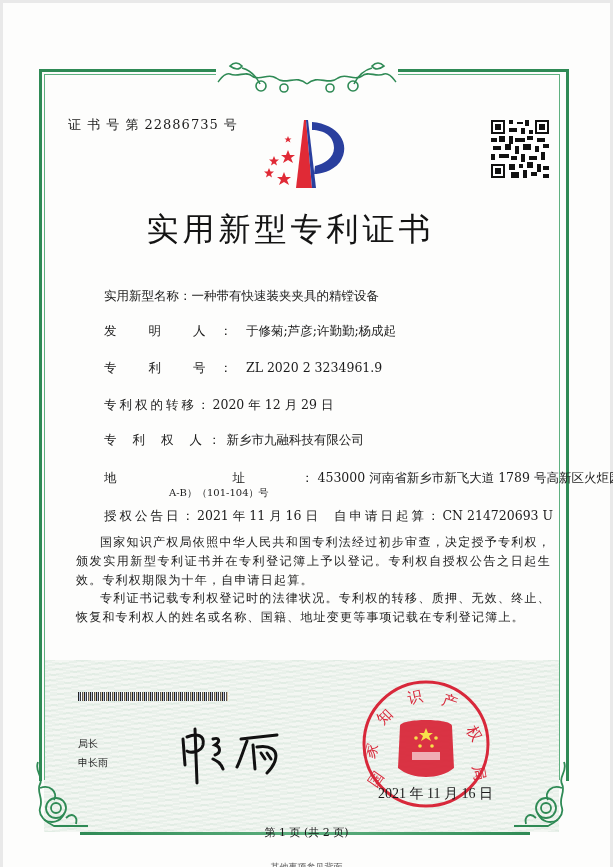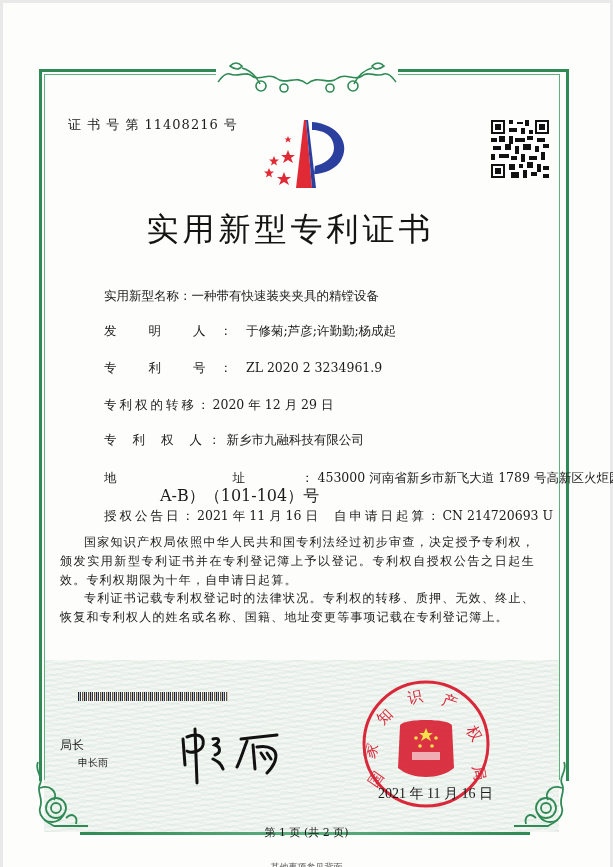--- a/index.html
+++ b/index.html
@@ -52,32 +52,32 @@
       font-family:"DejaVu Sans","Liberation Sans",sans-serif;
       font-size:32px; letter-spacing:4px; color:#141414; font-weight:normal;
     }
 
     .field { position:absolute; left:76px; font-size:12.5px; white-space:nowrap; }
     .field .lbl { display:inline-block;margin-left:28px; }
     .spaced { letter-spacing:14px; }
     .spaced2 { letter-spacing:6px; }
     .spaced3 { letter-spacing:3px; }
 
-    .addr-cont { position:absolute; left:160px; font-size:16px; }
+    .addr-cont { position:absolute; left:169px; font-size:10px; }
 
     .para {
-      position:absolute; left:60px; width:475px; font-size:12px; line-height:19px;
+      position:absolute; left:76px; width:475px; font-size:12px; line-height:19px;
       text-indent:24px; letter-spacing:1.2px; text-align:justify;
     }
 
     .barcode {
       position:absolute; left:78px; top:692px; width:150px; height:9px;
       background:repeating-linear-gradient(90deg,#222 0 1px,#b9c3d9 1px 2px,#333 2px 3px,#fff 3px 4px,#555 4px 5px,#d9c9a8 5px 6px);
     }
-    .director-title { position:absolute; left:60px; top:737px; font-size:12px;
+    .director-title { position:absolute; left:78px; top:737px; font-size:10px;
       font-family:"DejaVu Sans","Liberation Sans",sans-serif; }
     .director-name { position:absolute; left:78px; top:756px; font-size:10px;
       font-family:Liberation Mono, monospace; }
     .signature { position:absolute; left:175px; top:725px; width:135px; height:60px; }
 
     .seal { position:absolute; left:360px; top:678px; width:132px; height:132px; }
     .seal-date {
       position:absolute; left:378px; top:785px; font-size:14px; letter-spacing:0px;
       font-family:"Liberation Serif","DejaVu Serif",serif;
     }
@@ -128,21 +128,21 @@
     <path d="M8 4 c-4 10 6 14 2 22 c-4 8 4 14 0 24 c-2 8 6 14 14 18 h34"></path>
     <circle cx="26" cy="50" r="10"></circle>
       <circle cx="26" cy="50" r="5"></circle>
     <path d="M10 30 c10 -4 18 4 14 12"></path>
       <path d="M14 62 c8 4 16 2 20 -6"></path>
     <path d="M36 60 c6 -6 12 -2 10 6"></path>
   </g>
 </svg>
 <div class="bottom-rule"></div>
 
-<div class="cert-no">证 书 号 第 11408216 号</div>
+<div class="cert-no">证 书 号 第 22886735 号</div>
 
 <svg class="logo" viewBox="0 0 100 88">
   <polygon points="44,12 46,12 52,80 36,80" fill="#e02a36"></polygon>
   <polygon points="46,12 48,12 56,80 52,80" fill="#2a3f9e"></polygon>
   <path d="M52 14 C78 16 92 36 80 54 C72 64 60 66 54 66 L55 58 C64 56 74 50 74 40 C74 28 64 22 52 22 Z" fill="#2a3f9e"></path>
   <g fill="#e02a36">
     <polygon points="28,42 30,47 35,47 31,50 33,55 28,52 23,55 25,50 21,47 26,47"></polygon>
     <polygon points="14,48 15.5,51.5 19,51.5 16,54 17,57.5 14,55.5 11,57.5 12,54 9,51.5 12.5,51.5"></polygon>
     <polygon points="9,60 10.5,63.5 14,63.5 11,66 12,69.5 9,67.5 6,69.5 7,66 4,63.5 7.5,63.5"></polygon>
     <polygon points="24,64 26,69 31,69 27,72 29,77 24,74 19,77 21,72 17,69 22,69"></polygon>

